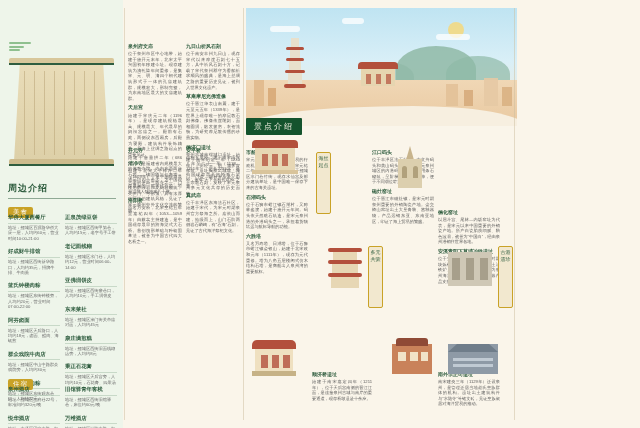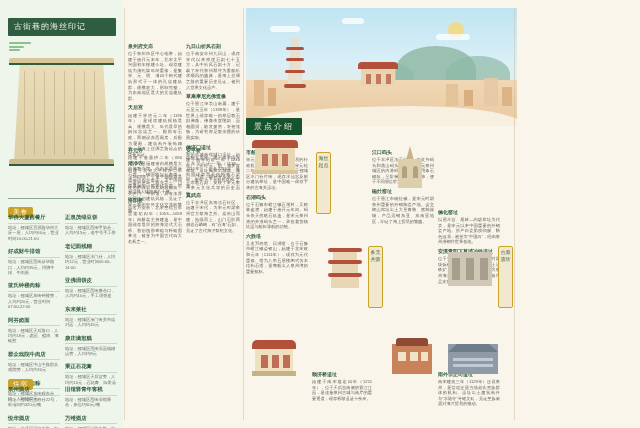--- a/index.html
+++ b/index.html
@@ -22,21 +22,21 @@
 
   .scroll-art{position:absolute;left:9px;top:58px;width:105px;height:110px;}
   .scroll-top{position:absolute;left:0;top:0;width:105px;height:7px;background:#d8c79b;border-radius:2px;}
   .scroll-body{position:absolute;left:5px;top:7px;width:95px;height:96px;
     background:linear-gradient(180deg,#e9dcb8,#ddd0a8);
     clip-path:polygon(6% 0,94% 0,100% 100%,0 100%);}
   .scroll-body .col{position:absolute;top:6px;width:1px;height:84px;background:#b9a477;opacity:.55;}
   .scroll-bot{position:absolute;left:0;top:101px;width:105px;height:6px;background:#cdbb8d;border-radius:2px;}
   .scroll-cap{position:absolute;left:0;width:105px;height:2px;background:#2f5d3f;}
 
-  .sec-head{position:absolute;left:8px;width:108px;text-align:right;}
+  .sec-head{position:absolute;left:8px;width:108px;}
   .sec-head .h{font-size:9px;color:#2f5d3f;font-weight:bold;letter-spacing:1px;}
   .sec-head .rule{margin-top:3px;height:1px;background:#2f5d3f;opacity:.5;}
 
   .cat{position:absolute;left:8px;width:108px;}
   .cat .tag{display:inline-block;background:#c9a227;color:#fff;font-size:6.5px;
     padding:1px 5px;border-radius:2px;letter-spacing:1px;}
   .twocol{position:absolute;left:8px;width:110px;display:flex;gap:5px;}
   .twocol .c{width:52px;}
   .entry{margin-bottom:7px;}
   .entry .nm{font-size:5.4px;color:#2f5d3f;font-weight:bold;line-height:7px;}
@@ -74,23 +74,20 @@
 
   .divider{position:absolute;background:#cbbd9d;opacity:.5;}
   .right-panel{position:absolute;left:517px;top:0;width:123px;height:428px;background:#faf5ea;}
 </style>
 </head>
 <body>
 
 <div class="page">
 
   <div class="left-panel">
-    <div class="title-bar">
-      <span>古街巷的海丝印记</span>
-    </div>
     <div class="tiny-logo">
         <i></i>
         <i></i>
         <i></i>
       </div>
 
     <div class="scroll-art">
       <div class="scroll-top"></div>
       <div class="scroll-cap" style="top:5px"></div>
       <div class="scroll-body">

